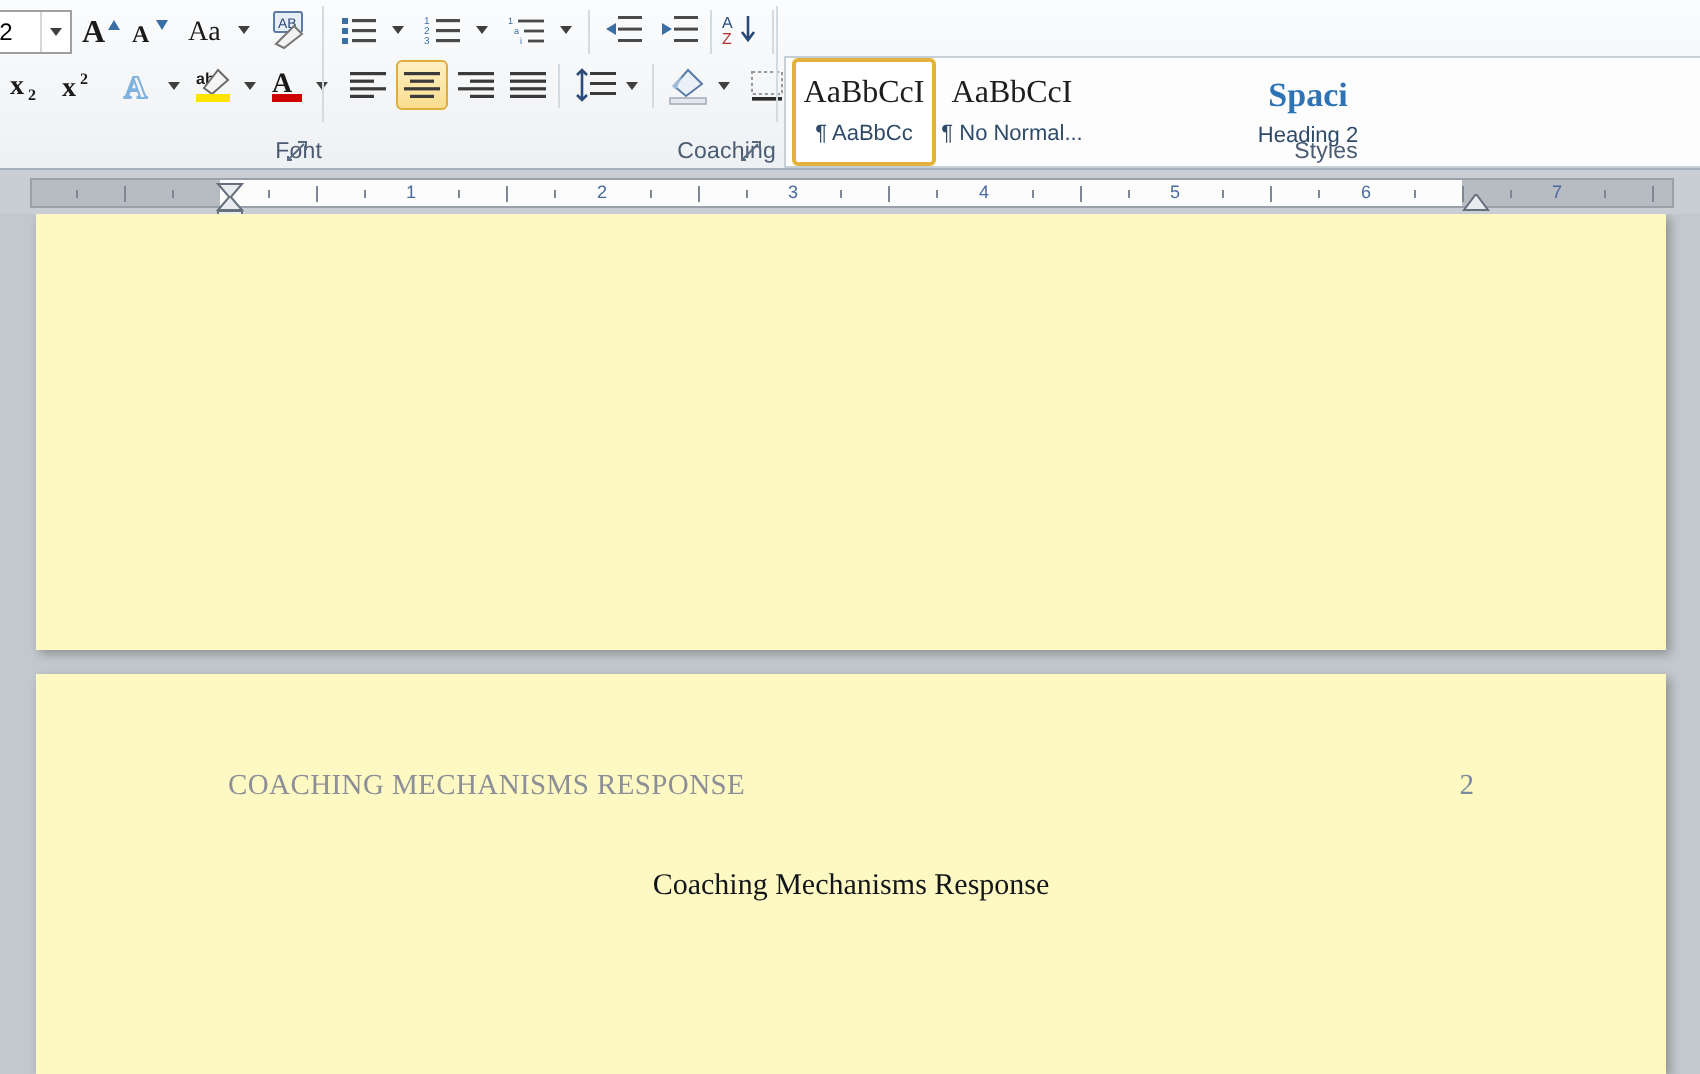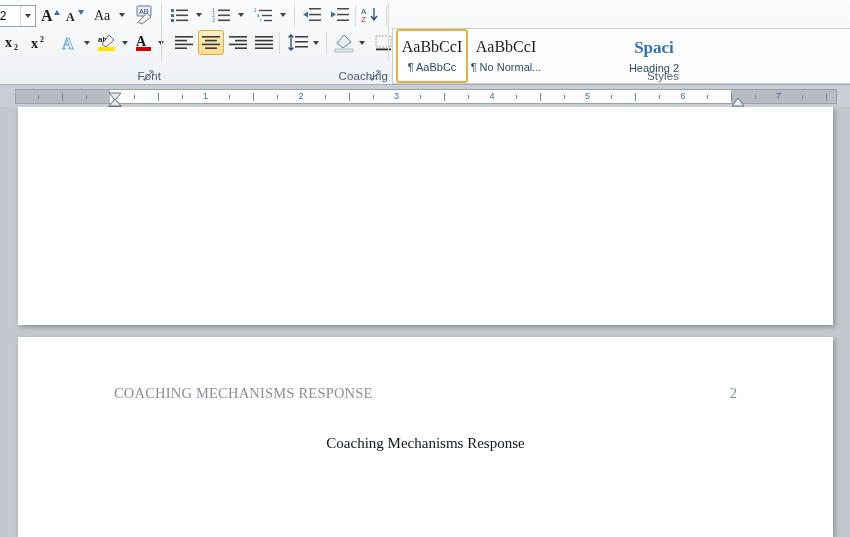--- a/index.html
+++ b/index.html
@@ -125,21 +125,21 @@
   .indent-marker { position: absolute; cursor: pointer; }
 
   
   .canvas {
     position: absolute; left: 0; top: 107px; width: 850px; height: 430px;
     background: #c3c8ce;
     overflow: hidden;
   }
   .page {
     position: absolute; left: 18px; width: 815px;
-    background: #ffffff;
+    background: #fef9c3;
     box-shadow: 2px 2px 5px rgba(0,0,0,.28);
   }
   .page1 { top: 0px; height: 218px; }
   .page2 { top: 230px; height: 200px; }
 
   .doc-header {
     position: absolute; left: 0; top: 48px; width: 100%;
     padding: 0 96px;
     display: flex; justify-content: space-between; align-items: baseline;
     font-family: "Liberation Serif", serif;

